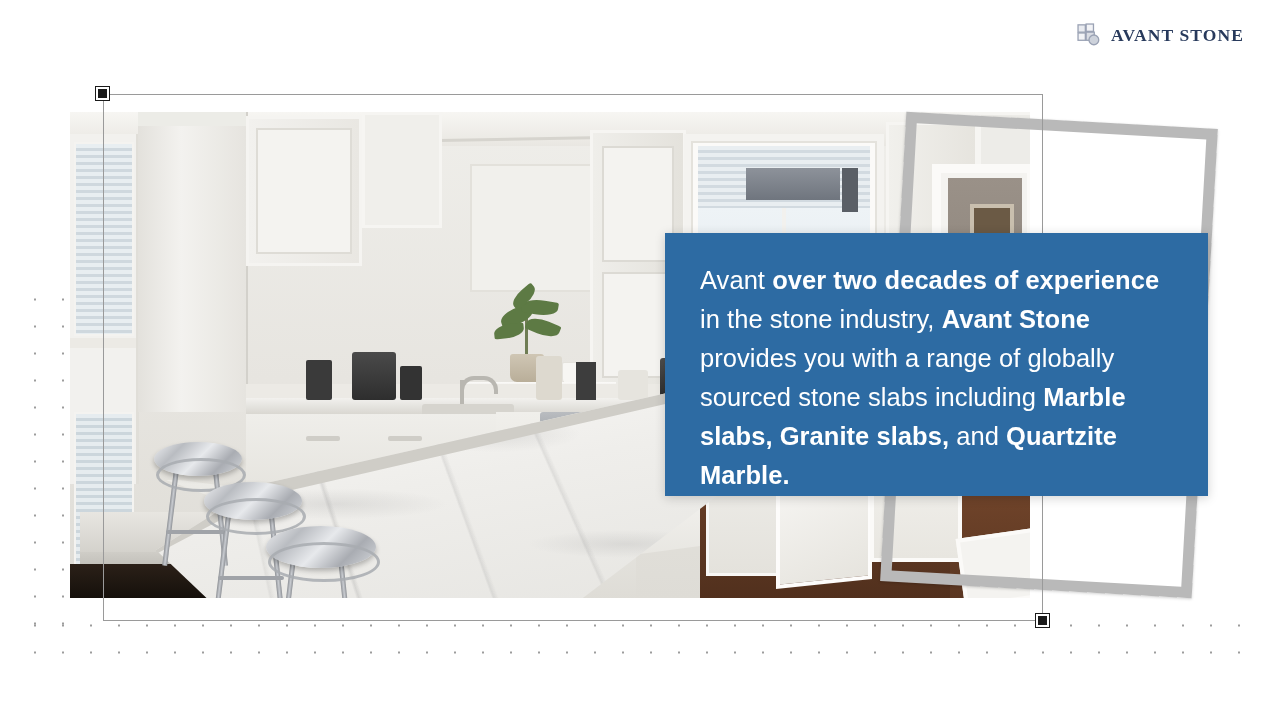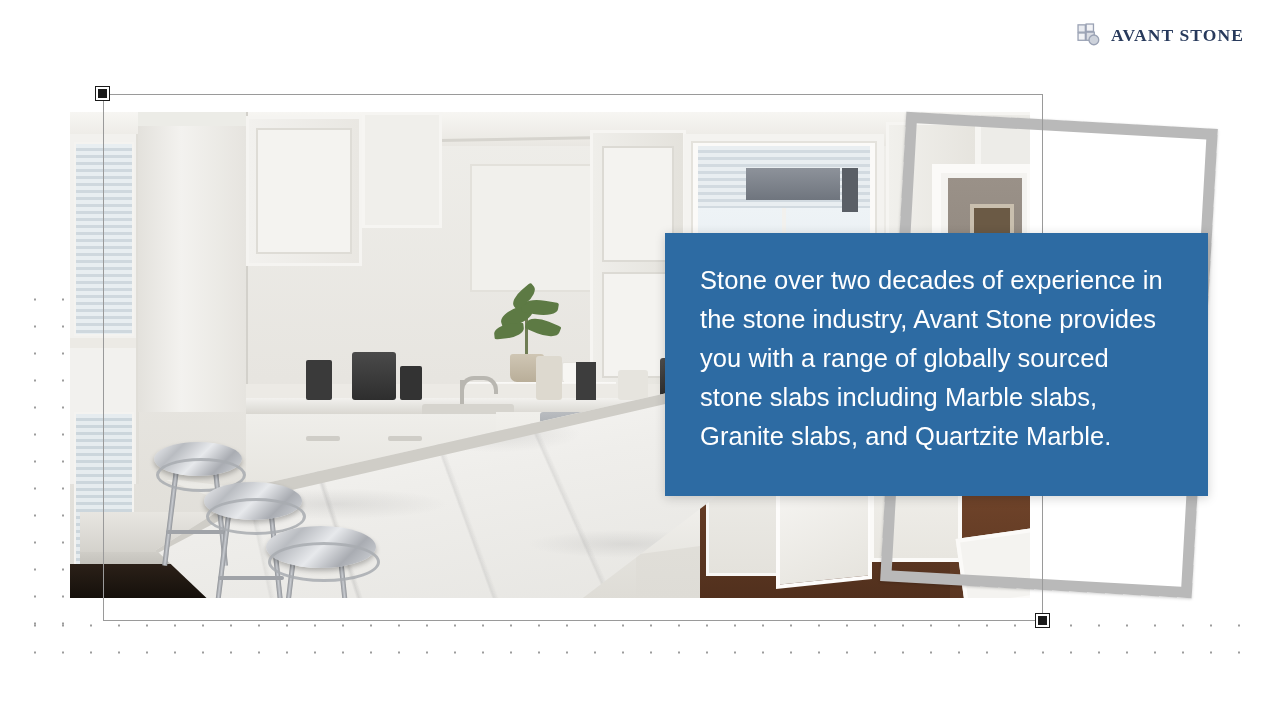--- a/index.html
+++ b/index.html
@@ -342,21 +342,21 @@
     box-sizing: border-box;
   }
   #text-card p {
     margin: 0;
     color: #ffffff;
     font-size: 25.5px;
     line-height: 39px;
     font-family: "Liberation Sans", sans-serif;
     letter-spacing: .05px;
   }
-  #text-card b { font-weight: normal; }
+  #text-card b { font-weight: bold; }
 </style>
 </head>
 <body>
 
 <div id="slide">
 
   <div class="dot-grid" id="dot-grid-left"></div>
   <div class="dot-grid" id="dot-grid-bottom"></div>
 
   <div id="photo">
@@ -475,21 +475,21 @@
     </div>
   </div>
 
   <div id="outline-rect"></div>
 
   <div id="crop-frame"></div>
   <div class="crop-handle" id="crop-handle-tl"></div>
   <div class="crop-handle" id="crop-handle-br"></div>
 
   <div id="text-card">
-    <p><span>Stone </span><b>over two decades of experience</b><span> in the stone industry, </span><b>Avant Stone</b><span> provides you with a range of globally sourced stone slabs including </span><b>Marble slabs, Granite slabs,</b><span> and </span><b>Quartzite Marble.</b></p>
+    <p><span>Avant </span><b>over two decades of experience</b><span> in the stone industry, </span><b>Avant Stone</b><span> provides you with a range of globally sourced stone slabs including </span><b>Marble slabs, Granite slabs,</b><span> and </span><b>Quartzite Marble.</b></p>
   </div>
 
   <div id="logo">
     <svg class="logo-mark" viewBox="0 0 32 32">
       <g fill="none" stroke="#9aa2b4" stroke-width="1.6">
         <rect x="2.5" y="3.5" width="9" height="9" fill="#e9ebf0"></rect>
         <rect x="12.5" y="2.5" width="9" height="9" fill="#f2f3f6"></rect>
         <rect x="2.5" y="13.5" width="9" height="9" fill="#f2f3f6"></rect>
       </g>
       <g fill="#d9dce3" stroke="#9aa2b4" stroke-width="1.6">

